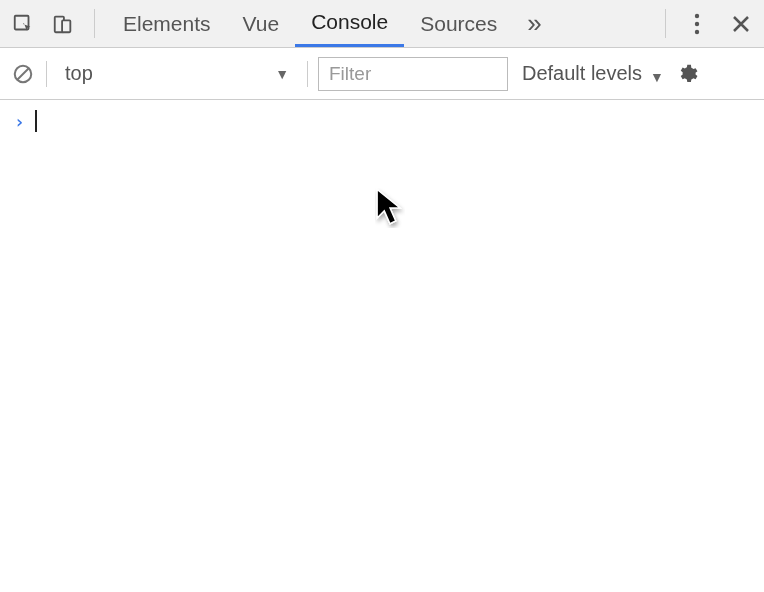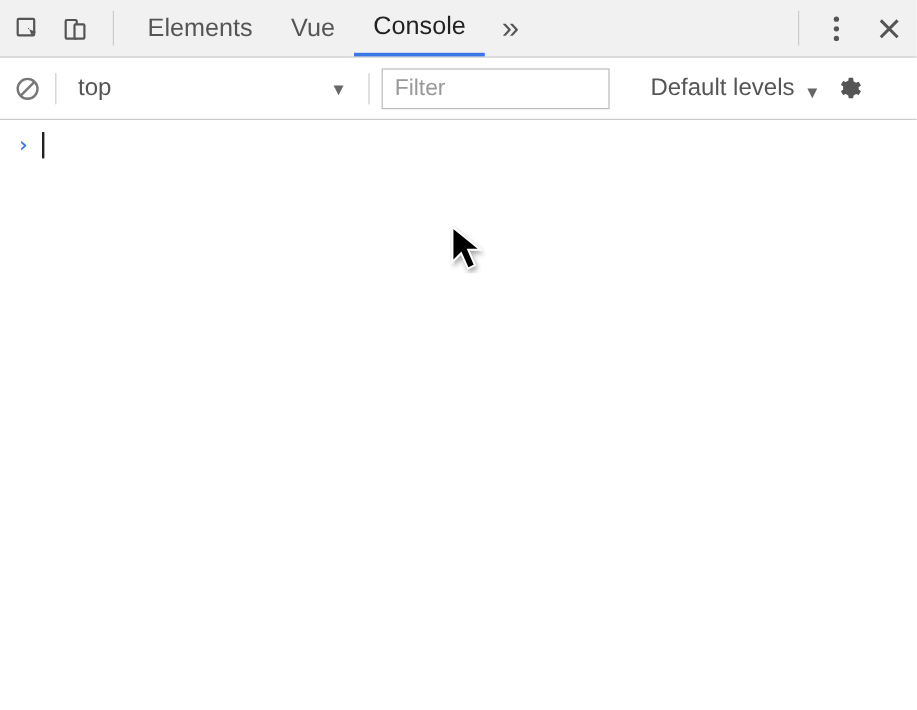--- a/index.html
+++ b/index.html
@@ -110,21 +110,21 @@
       color: #333;
     }
     .filter-input::placeholder { color: #999; }
     .levels-select {
       display: flex;
       align-items: flex-end;
       gap: 8px;
       color: #555;
       cursor: pointer;
       font-size: 20px;
-      margin-left: 24px;
+      margin-left: 4px;
     }
     .settings-btn {
       width: 26px;
       height: 26px;
       display: flex;
       align-items: center;
       justify-content: center;
       color: #555;
       cursor: pointer;
     }
@@ -168,20 +168,21 @@
       <svg width="22" height="22" viewBox="0 0 24 24" fill="none" stroke="currentColor" stroke-width="2">
         <rect x="3" y="4" width="10" height="17" rx="1"></rect>
         <rect x="11" y="8" width="9" height="13" rx="1" fill="#f1f1f1"></rect>
       </svg>
     </div>
   </div>
   <div class="tabs">
     <div class="tab">Elements</div>
     <div class="tab">Vue</div>
     <div class="tab active">Console</div>
+    <div class="tab">Sources</div>
     <div class="tab" style="padding:0 14px;font-size:26px;">»</div>
   </div>
   <div class="toolbar-right">
     <div class="icon-btn">
       <svg width="6" height="22" viewBox="0 0 6 22" fill="currentColor">
         <circle cx="3" cy="3" r="2.2"></circle>
           <circle cx="3" cy="11" r="2.2"></circle>
           <circle cx="3" cy="19" r="2.2"></circle>
       </svg>
     </div>

